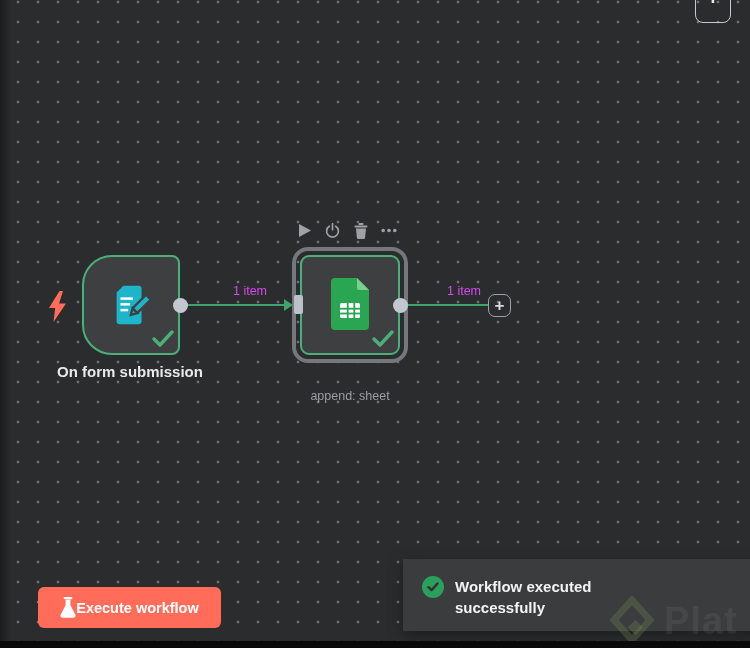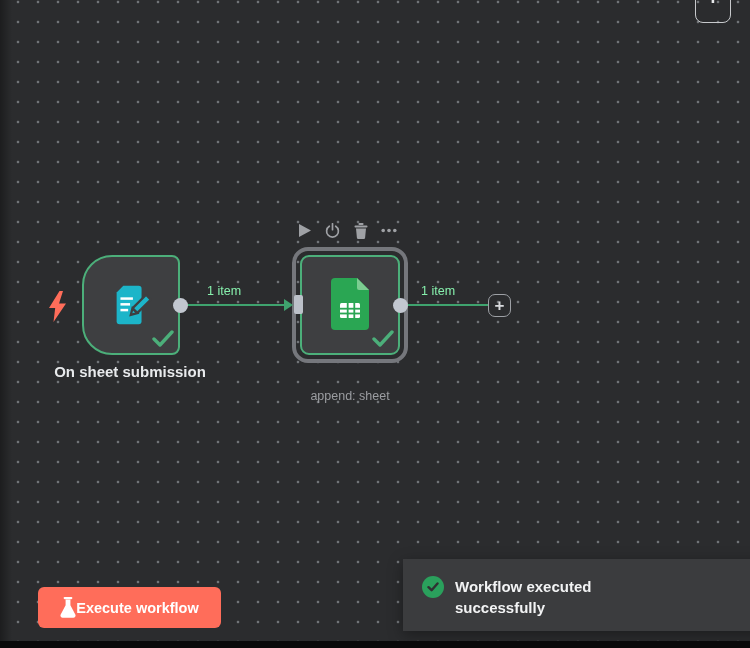--- a/index.html
+++ b/index.html
@@ -31,21 +31,21 @@
   .node-check{position:absolute;right:4px;bottom:2px;}
   .node-title{position:absolute;color:#e8eaec;font-size:15px;font-weight:700;text-align:center;z-index:4;}
   .node-sub{position:absolute;color:#9b9da1;font-size:12.5px;text-align:center;z-index:4;}
 
   
   #bolt{position:absolute;left:47px;top:291px;z-index:4;}
 
   
   .dot-out{position:absolute;width:15px;height:15px;border-radius:50%;background:#c2c7d0;z-index:5;}
   .wire{position:absolute;height:2px;background:#3fa36e;z-index:3;}
-  .wire-label{position:absolute;width:60px;text-align:left;color:#86efac;font-size:12.5px;z-index:4;}
+  .wire-label{position:absolute;width:60px;text-align:right;color:#d946ef;font-size:12.5px;z-index:4;}
   .arrow-in{position:absolute;width:0;height:0;border-top:6px solid transparent;border-bottom:6px solid transparent;
     border-left:9px solid #3fa36e;z-index:5;}
   .rect-in{position:absolute;width:9px;height:19px;background:#bcc1c9;border-radius:2px;z-index:5;}
   .add-next{position:absolute;left:488px;top:294px;width:23px;height:23px;border:1.5px solid #9da0a5;
     border-radius:7px;color:#d8dadd;display:flex;align-items:center;justify-content:center;
     font-size:17px;font-weight:700;line-height:1;z-index:5;padding-bottom:1px;}
 
   
   #node-toolbar{position:absolute;left:296px;top:222px;display:flex;align-items:center;gap:11px;z-index:5;}
   #node-toolbar .tb{display:flex;align-items:center;justify-content:center;width:17px;height:17px;}
@@ -123,21 +123,21 @@
         <rect x="29.5" y="12" width="7" height="20" rx="1" fill="#1cb5c9" stroke="#3e3f41" stroke-width="2.4"></rect>
         <path d="M29.5 32 l3.5 6 l3.5 -6 Z" fill="#1cb5c9" stroke="#3e3f41" stroke-width="2.4"></path>
       </g>
     </svg>
     <span class="node-check">
       <svg width="22" height="17" viewBox="0 0 22 17" fill="none" stroke="#4caf7a" stroke-width="3.4" stroke-linecap="round" stroke-linejoin="round">
         <path d="M2 9 L8 15 L20 2"></path>
       </svg>
     </span>
   </div>
-  <div class="node-title" style="left:40px;top:363px;width:180px">On sheet submission</div>
+  <div class="node-title" style="left:40px;top:363px;width:180px">On form submission</div>
 
   <div class="dot-out" style="left:173px;top:298px"></div>
   <div class="wire" style="left:182px;top:304px;width:106px"></div>
   <div class="wire-label" style="left:207px;top:284px">1 item</div>
   <div class="arrow-in" style="left:284px;top:299px"></div>
   <div class="rect-in" style="left:294px;top:295px"></div>
 
   <div id="sel-outline"></div>
   <div id="node-sheets" class="node-box">
     <svg width="40" height="52" viewBox="0 0 40 52" style="position:absolute;left:29px;top:21px">
@@ -182,15 +182,22 @@
     </span>
     <div class="t-msg">Workflow executed successfully</div>
     <span class="t-close">
       <svg width="14" height="14" viewBox="0 0 14 14" stroke="#9a9ca0" stroke-width="1.6" stroke-linecap="round">
         <line x1="1.5" y1="1.5" x2="12.5" y2="12.5"></line>
           <line x1="12.5" y1="1.5" x2="1.5" y2="12.5"></line>
       </svg>
     </span>
   </div>
 
+  <div id="watermark">
+    <svg width="44" height="48" viewBox="0 0 44 48">
+      <path d="M22 4 L40 24 L22 44 L4 24 Z" fill="none" stroke="rgba(105,125,80,0.35)" stroke-width="7"></path>
+      <rect x="20" y="26" width="11" height="11" fill="rgba(105,125,80,0.35)" transform="rotate(45 25.5 31.5)"></rect>
+    </svg>
+    <span class="wm-text">Plat</span>
+  </div>
 
   <div id="bottom-bar"></div>
 </div>
 
 </body></html>

